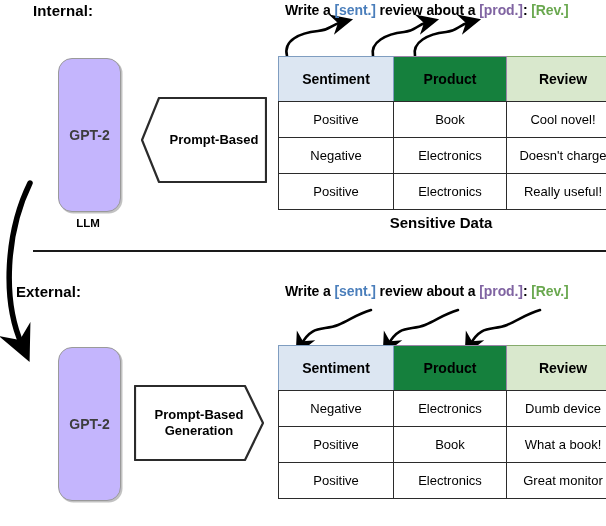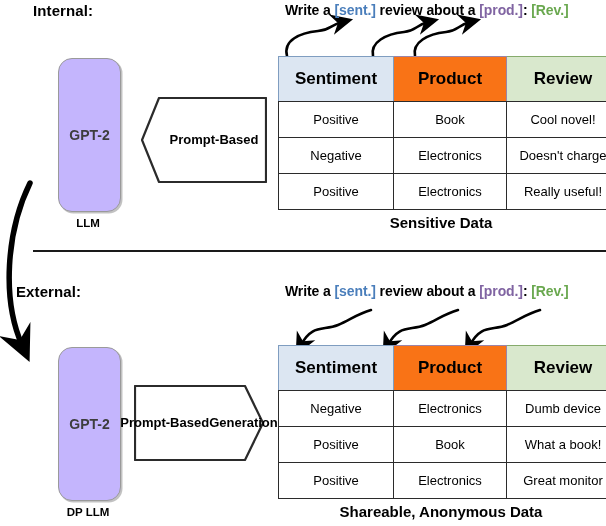--- a/index.html
+++ b/index.html
@@ -30,41 +30,41 @@
   }
   .llm-caption{
     position:absolute;font-size:11.5px;font-weight:bold;color:#000;
     width:120px;text-align:center;white-space:nowrap;
   }
 
   
   .callout{position:absolute;}
   .callout .callout-label{
     position:absolute;left:0;top:0;width:100%;height:100%;
-    display:flex;align-items:center;justify-content:center;
+    display:flex;flex-direction:column;align-items:center;justify-content:center;
     font-size:13px;font-weight:bold;line-height:1.22;text-align:left;
     color:#000;pointer-events:none;
   }
   .callout .callout-label span{display:block;white-space:nowrap;}
 
   
   .data-table{
     position:absolute;border-collapse:collapse;table-layout:fixed;
     width:326px;background:#fff;
   }
   .data-table td,.data-table th{
     border:1.4px solid #2b2b2b;
     height:35px;text-align:center;vertical-align:middle;
     font-size:13px;color:#000;padding:0 2px;
   }
   .data-table thead th{
-    height:44px;font-size:17px;font-weight:bold;margin-left:24px;
+    height:44px;font-size:14px;font-weight:bold;margin-left:24px;
   }
   .data-table thead th.col-sentiment{background:#dce6f2;border-color:#7f9dc0;border-bottom-color:#2b2b2b;}
-  .data-table thead th.col-product{background:#f97316;border-color:#9b84a8;border-bottom-color:#2b2b2b;}
+  .data-table thead th.col-product{background:#15803d;border-color:#9b84a8;border-bottom-color:#2b2b2b;}
   .data-table thead th.col-review{background:#d9e8cd;border-color:#86ab6c;border-bottom-color:#2b2b2b;}
   .data-table tbody td{font-weight:normal;}
   .col-w1{width:110px;}
   .col-w2{width:108px;}
   .col-w3{width:108px;}
 
   .table-caption{
     position:absolute;width:326px;text-align:center;
     font-size:15px;font-weight:bold;color:#000;white-space:nowrap;
   }
@@ -173,21 +173,20 @@
 
 <div class="divider" style="left:33px;top:250px;width:573px;"></div>
 
 <div class="panel" id="panel-external">
 
   <div class="section-label" style="left:16px;top:20px;">External:</div>
 
   <div class="llm-box" style="left:58px;top:84px;">
     <span class="llm-text">GPT-2</span>
   </div>
-  <div class="llm-caption" style="left:28px;top:243px;">DP LLM</div>
 
   <div class="callout" style="left:134px;top:122px;width:130px;height:76px;">
     <svg width="130" height="76" viewBox="0 0 130 76">
       <path d="M1,1 L111,1 L129,38 L111,75 L1,75 Z" fill="#ffffff" stroke="#2b2b2b" stroke-width="2.2" stroke-linejoin="round"></path>
     </svg>
     <div class="callout-label" style="padding-right:12px;">
       <span>Prompt-Based</span>
       <span>Generation</span>
     </div>
   </div>
@@ -214,14 +213,13 @@
         <td>What a book!</td>
       </tr>
       <tr>
         <td>Positive</td>
         <td>Electronics</td>
         <td>Great monitor</td>
       </tr>
     </tbody>
   </table>
 
-  <div class="table-caption" style="left:278px;top:240px;">Shareable, Anonymous Data</div>
 </div>
 
 </body></html>

